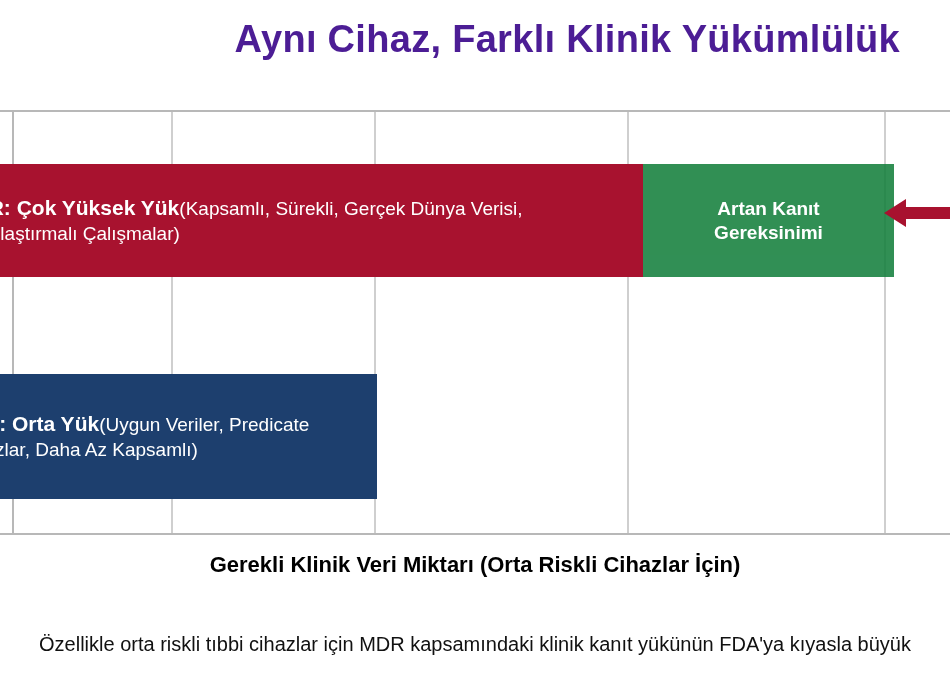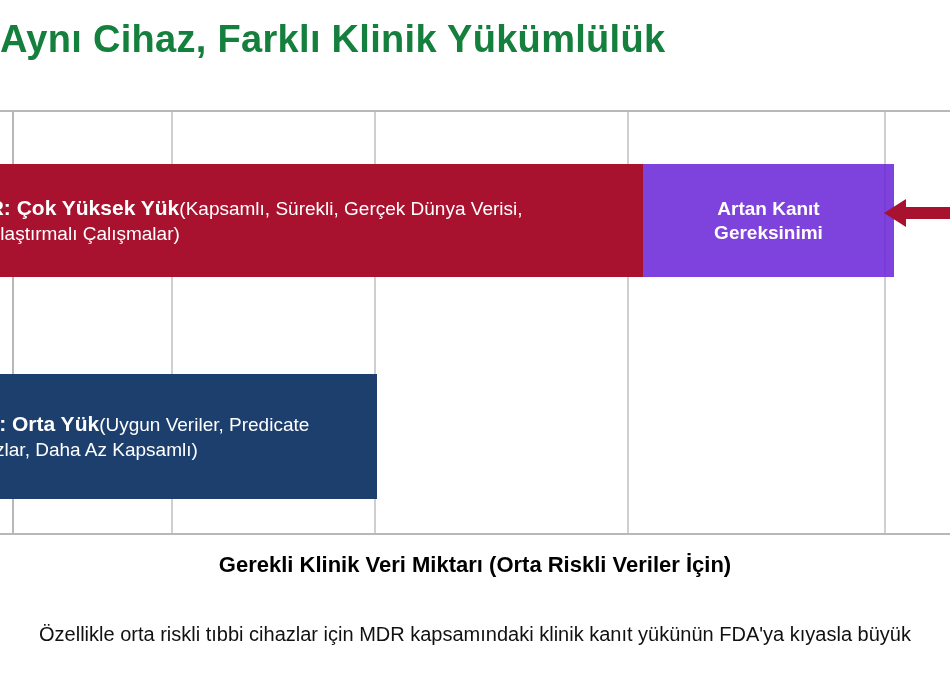--- a/index.html
+++ b/index.html
@@ -22,24 +22,24 @@
     width: 950px;
     height: 700px;
   }
 
   
   .title {
     position: absolute;
     top: 18px;
     left: 0;
     width: 900px;
-    text-align: left;
+    text-align: right;
     font-size: 38px;
     font-weight: bold;
-    color: #15803d;
+    color: #4c1d95;
     letter-spacing: 0.3px;
     white-space: nowrap;
   }
 
   
   .plot {
     position: absolute;
     left: 0px;
     top: 110px;
     width: 950px;
@@ -157,20 +157,21 @@
     left: 0;
     width: 950px;
     text-align: center;
     font-size: 20px;
     color: #111111;
     line-height: 1.42;
   }
   .caption .line {
     display: block;
     white-space: nowrap;
+    margin-top: 10px;
   }
 </style>
 </head>
 <body>
 
 <div class="chart-wrap">
 
   <div class="title">Aynı Cihaz, Farklı Klinik Yükümlülük</div>
 
   <div class="plot">
@@ -181,21 +182,21 @@
       <div class="gridline" style="left:374px;"></div>
       <div class="gridline" style="left:627px;"></div>
       <div class="gridline" style="left:884px;"></div>
 
       <div class="bar bar-mdr" style="width: 703px; background: rgb(168, 18, 47);">
         <div class="bar-label">
           <span class="strong">MDR: Çok Yüksek Yük</span><span class="light">(Kapsamlı, Sürekli, Gerçek Dünya Verisi, Karşılaştırmalı Çalışmalar)</span>
         </div>
       </div>
 
-      <div class="annot" style="left: 643px; width: 251px; background: #6d28d9;">
+      <div class="annot" style="left: 643px; width: 251px; background: #15803d;">
         <div class="annot-text">
           <span>Artan Kanıt</span><br>
           <span>Gereksinimi</span>
         </div>
       </div>
 
       <div class="bar bar-fda" style="width: 437px; background: rgb(29, 63, 110);">
         <div class="bar-label">
           <span class="strong">FDA: Orta Yük</span><span class="light">(Uygun Veriler, Predicate Cihazlar, Daha Az Kapsamlı)</span>
         </div>
@@ -203,19 +204,19 @@
 
     </div>
   </div>
 
   <div class="arrow">
     <svg width="66" height="34" viewBox="0 0 66 34" xmlns="http://www.w3.org/2000/svg">
       <polygon points="0,17 22,3 22,11 66,11 66,23 22,23 22,31" fill="#a8122f"></polygon>
     </svg>
   </div>
 
-  <div class="xlabel">Gerekli Klinik Veri Miktarı (Orta Riskli Veriler İçin)</div>
+  <div class="xlabel">Gerekli Klinik Veri Miktarı (Orta Riskli Cihazlar İçin)</div>
 
   <div class="caption">
     <span class="line">Özellikle orta riskli tıbbi cihazlar için MDR kapsamındaki klinik kanıt yükünün FDA'ya kıyasla büyük</span>
   </div>
 
 </div>
 
 </body></html>

